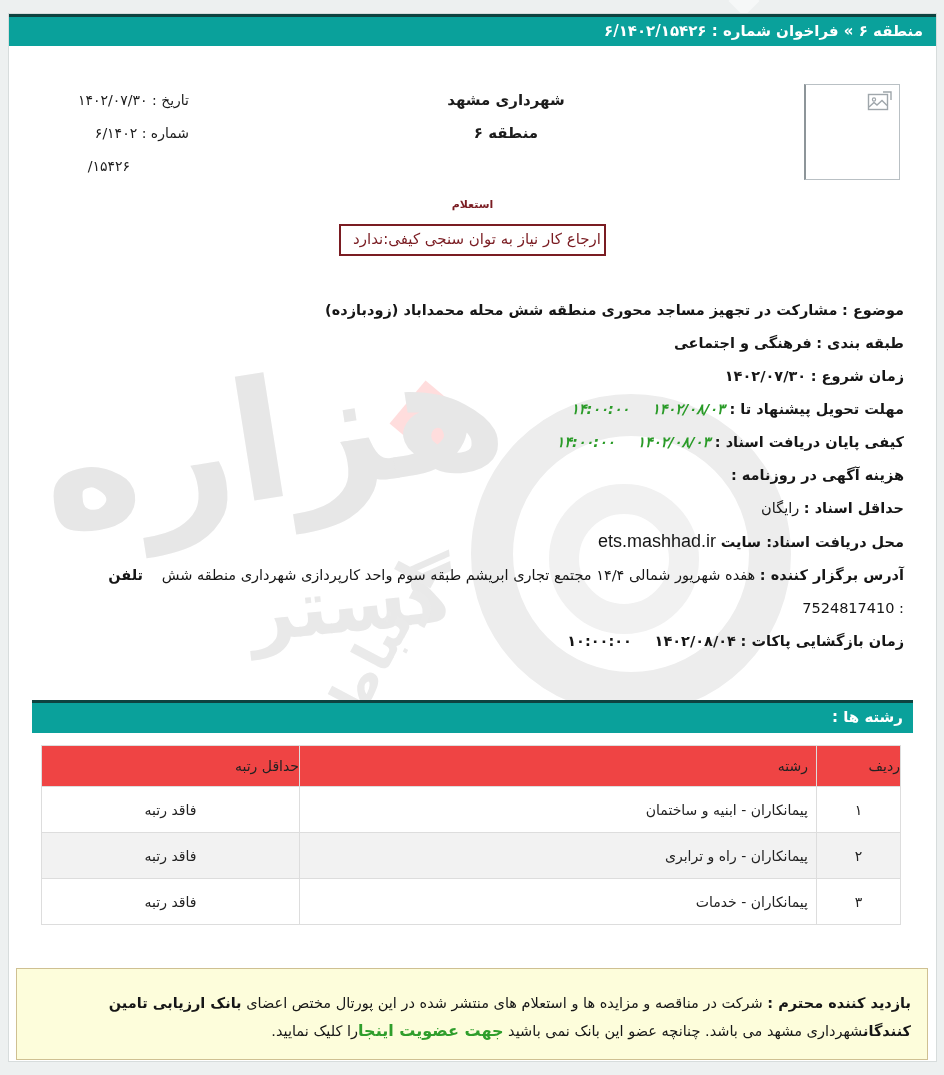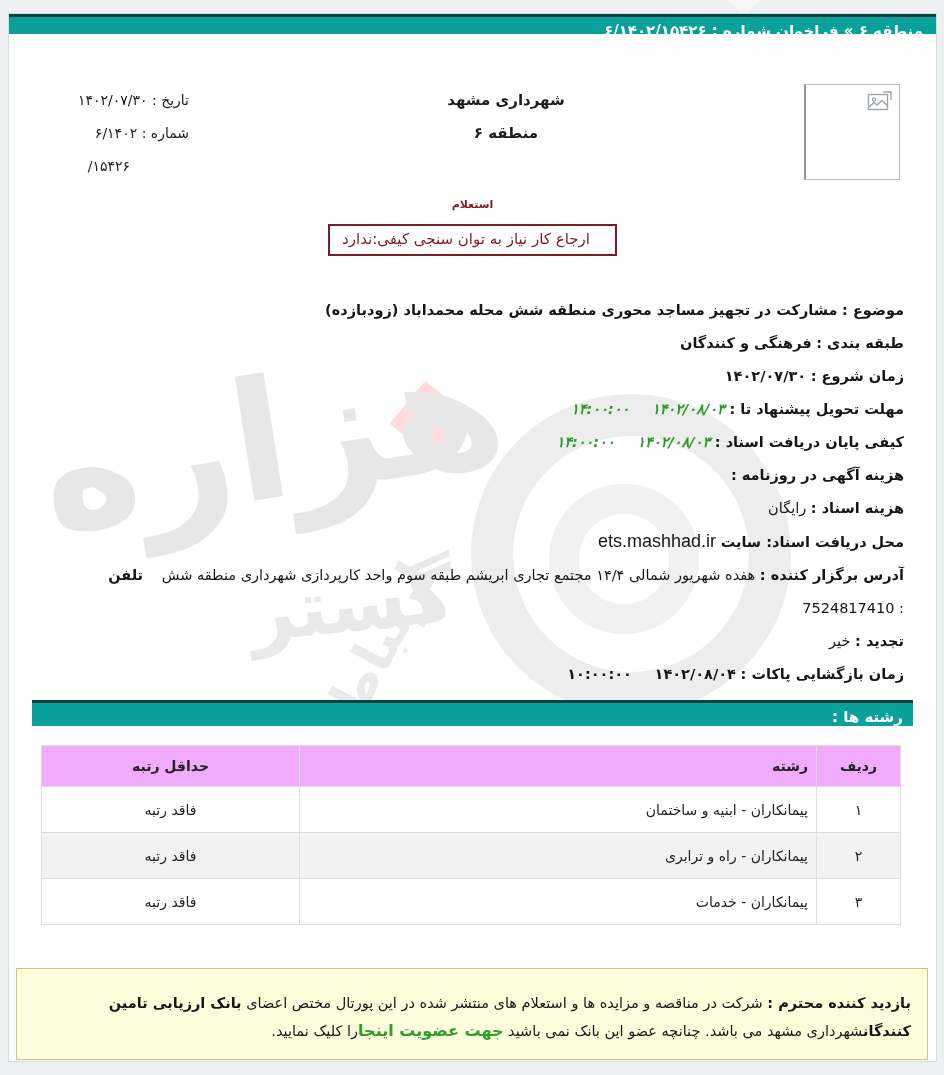--- a/index.html
+++ b/index.html
@@ -22,21 +22,21 @@
   .watermark { position:absolute; inset:0; pointer-events:none; }
   .wm-circle { position:absolute; left:462px; top:380px; width:320px; height:320px; border:42px solid #ededed; border-radius:50%; }
   .wm-circle2 { position:absolute; left:540px; top:470px; width:150px; height:150px; border:30px solid #f1f1f1; border-radius:50%; }
   .wm-word1 { position:absolute; left:30px; top:330px; font-size:165px; font-weight:bold; color:#e7e7e7; transform:rotate(-9deg); white-space:nowrap; }
   .wm-word2 { position:absolute; left:240px; top:545px; font-size:78px; font-weight:bold; color:#e9e9e9; transform:rotate(-6deg); }
   .wm-word3 { position:absolute; left:288px; top:596px; font-size:54px; font-weight:bold; color:#eaeaea; transform:rotate(-62deg); }
   .wm-diamond { position:absolute; left:392px; top:378px; width:56px; height:56px; background:#ffdddd; transform:rotate(40deg); }
 
   
   .topbar {
-    position:absolute; top:0; left:0; right:0; height:20px;
+    position:absolute; top:0; left:0; right:0; height:32px;
     background:#0aa19b; border-top:3px solid #0e423f;
     color:#fff; font-weight:bold; font-size:15px; line-height:29px;
     direction:rtl; text-align:right; padding:0 13px;
   }
 
   
   .org-block { position:absolute; left:417px; top:76px; width:160px; text-align:center; font-weight:bold; font-size:15px; }
   .org-block .org-line { line-height:20px; margin-bottom:13px; }
   .date-block { position:absolute; right:747px; left:20px; top:76px; direction:rtl; font-size:14px; }
   .date-block .dline { text-align:right; line-height:20px; margin-bottom:13px; }
@@ -45,44 +45,44 @@
     position:absolute; left:795px; top:70px; width:96px; height:96px;
     background:#fff; border:1px solid #b9c0c4; border-left:2px solid #8d9599;
   }
   .logo-box svg { position:absolute; top:6px; right:6px; }
 
   
   .notice-title { position:absolute; left:0; right:0; top:184px; text-align:center; color:#7a1c22; font-weight:bold; font-size:11px; }
   .notice-box-wrap { position:absolute; left:0; right:0; top:210px; text-align:center; }
   .notice-box {
     display:inline-block; border:2px solid #7a1c22; color:#7a1c22;
-    font-size:15px; padding:4px 25px 6px 12px; direction:rtl;
+    font-size:15px; padding:4px 3px 6px 12px; direction:rtl;
   }
 
   
   .details { position:absolute; top:285px; right:32px; left:36px; direction:rtl; text-align:right; font-size:14.5px; color:#161616; }
   .details .line { line-height:23px; margin-bottom:10px; white-space:nowrap; }
   .lbl { font-weight:bold; }
   .val-b { font-weight:bold; }
   .val-n { font-weight:normal; }
   .green { color:#2a9b28; font-weight:bold;font-style:italic; }
   .gap-r { margin-left:18px; }
   .url { font-family:"Liberation Sans", sans-serif; font-size:18px; font-weight:normal; }
   .tel-lbl { font-weight:bold; margin-right:14px; }
 
   
   .fields-bar {
-    position:absolute; top:686px; right:23px; left:23px; height:26px;
+    position:absolute; top:686px; right:23px; left:23px; height:33px;
     background:#0aa19b; border-top:3px solid #0e423f;
     color:#fff; font-weight:bold; font-size:15px; line-height:29px;
     direction:rtl; text-align:right; padding:0 10px;
   }
   .grid { position:absolute; top:731px; right:35px; left:34px; direction:rtl; border-collapse:collapse; width:860px; background:#fff; }
   .grid th, .grid td { border:1px solid #dddddd; font-size:14px; color:#222; }
-  .grid th { background:#f0abfc; font-weight:bold; height:41px; }
+  .grid th { background:#ef4444; font-weight:normal; height:41px;text-align:right; }
   .grid td { height:46px; }
   .col-row { width:84px; text-align:center; }
   .col-field { text-align:right; padding-right:8px; }
   .col-grade { width:258px; text-align:center; }
   .grid tr.alt td { background:#f2f2f2; }
 
   
   .note {
     position:absolute; right:8px; left:7px; top:954px;
     background:#fdfddb; border:1px solid #cfc092;
@@ -138,58 +138,54 @@
     <span class="notice-box">ارجاع کار نیاز به توان سنجی کیفی:ندارد</span>
   </div>
 
   <div class="details">
     <div class="line">
       <span class="lbl">موضوع :</span>
       <span class="val-b">مشارکت در تجهیز مساجد محوری منطقه شش محله محمداباد (زودبازده)</span>
     </div>
     <div class="line">
       <span class="lbl">طبقه بندی :</span>
-      <span class="val-b">فرهنگی و کنندگان</span>
+      <span class="val-b">فرهنگی و اجتماعی</span>
     </div>
     <div class="line">
       <span class="lbl">زمان شروع :</span>
       <span class="val-b">۱۴۰۲/۰۷/۳۰</span>
     </div>
     <div class="line">
       <span class="lbl">مهلت تحویل پیشنهاد تا :</span>
       <span class="green gap-r">۱۴۰۲/۰۸/۰۳</span>
       <span class="green">۱۴:۰۰:۰۰</span>
     </div>
     <div class="line">
       <span class="lbl">کیفی پایان دریافت اسناد :</span>
       <span class="green gap-r">۱۴۰۲/۰۸/۰۳</span>
       <span class="green">۱۴:۰۰:۰۰</span>
     </div>
     <div class="line">
       <span class="lbl">هزینه آگهی در روزنامه :</span>
     </div>
     <div class="line">
-      <span class="lbl">هزینه اسناد :</span>
+      <span class="lbl">حداقل اسناد :</span>
       <span class="val-n">رایگان</span>
     </div>
     <div class="line">
       <span class="lbl">محل دریافت اسناد: سایت</span>
       <span class="url">ets.mashhad.ir</span>
     </div>
     <div class="line">
       <span class="lbl">آدرس برگزار کننده :</span>
       <span class="val-n">هفده شهریور شمالی ۱۴/۴ مجتمع تجاری ابریشم طبقه سوم واحد کارپردازی شهرداری منطقه شش</span>
       <span class="tel-lbl">تلفن</span>
     </div>
     <div class="line">
       <span class="val-n">: 7524817410</span>
-    </div>
-    <div class="line">
-      <span class="lbl">تجدید :</span>
-      <span class="val-n">خیر</span>
     </div>
     <div class="line">
       <span class="lbl">زمان بازگشایی پاکات :</span>
       <span class="val-b gap-r">۱۴۰۲/۰۸/۰۴</span>
       <span class="val-b">۱۰:۰۰:۰۰</span>
     </div>
   </div>
 
   <div class="fields-bar">
     <span>رشته ها :</span>

